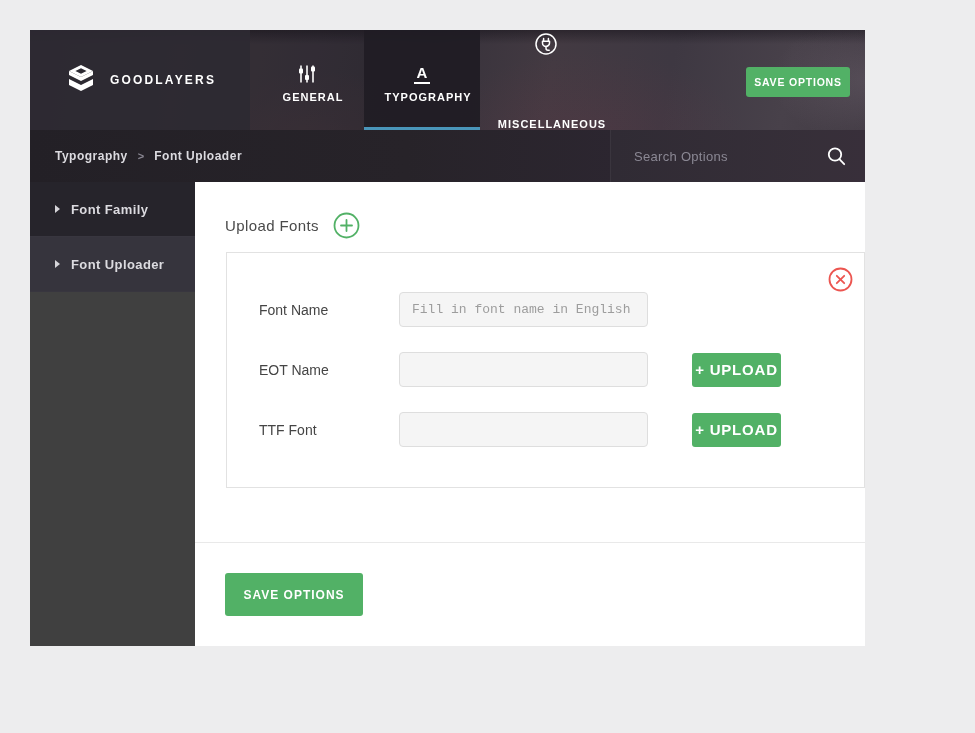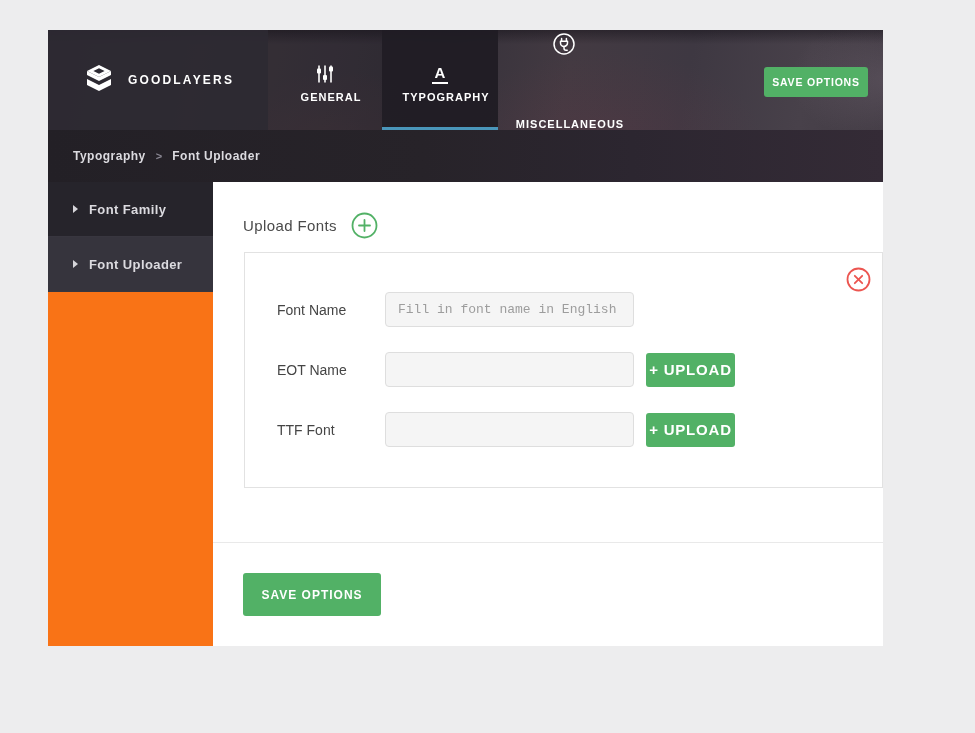--- a/index.html
+++ b/index.html
@@ -4,21 +4,21 @@
 <style>
   * { margin:0; padding:0; box-sizing:border-box; }
   html,body { width:975px; height:733px; }
   body {
     position:relative;
     background:#ededee;
     font-family:"Liberation Sans","DejaVu Sans",sans-serif;
     overflow:hidden;
   }
   .window {
-    position:absolute; left:48px; top:30px; width:835px; height:616px;
+    position:absolute; left:30px; top:30px; width:835px; height:616px;
   }
 
   
   .header {
     position:relative; height:100px; display:flex; align-items:stretch;
     background:
       radial-gradient(ellipse 140px 90px at 840px 50px, rgba(160,145,160,0.20), transparent 70%),
       radial-gradient(ellipse 220px 130px at 560px 115px, rgba(105,55,70,0.28), transparent 72%),
       radial-gradient(ellipse 180px 110px at 290px 120px, rgba(110,70,70,0.20), transparent 72%),
       linear-gradient(180deg, rgba(16,13,20,0.45) 0%, rgba(16,13,20,0) 14%),
@@ -74,21 +74,21 @@
   }
   .search-input {
     flex:1; background:transparent; border:none; outline:none;
     color:#cfcdd4; font-family:inherit; font-size:13px; letter-spacing:0.3px;
   }
   .search-input::placeholder { color:#8b8894; opacity:1; }
   .search-btn { background:none; border:none; cursor:pointer; display:flex; padding:0; }
 
   
   .body-row { display:flex; height:464px; }
-  .sidebar { width:220px; background:#f97316; }
+  .sidebar { width:220px; background:#404040; }
   .side-item {
     height:55px; background:#26242b; border-bottom:1px solid #38363f;
     display:flex; align-items:center; padding-left:25px; cursor:pointer;
   }
   .side-item.active { background:#36343d; }
   .caret {
     width:0; height:0; margin-right:11px;
     border-left:5px solid #d6d5da; border-top:4px solid transparent; border-bottom:4px solid transparent;
   }
   .side-label { color:#dcdbe0; font-size:13px; font-weight:bold; letter-spacing:0.4px; }
@@ -100,21 +100,21 @@
 
   .card {
     position:relative; width:639px; margin:13px 0 0 31px;
     background:#fff; border:1px solid #e2e2e2;
     padding:39px 0 40px 32px;
   }
   .remove-btn {
     position:absolute; top:14px; right:11px; background:none; border:none;
     padding:0; cursor:pointer; display:flex;
   }
-  .field-row { display:flex; align-items:center; height:35px; margin-bottom:25px; }
+  .field-row { display:flex; align-items:center; height:35px; margin-bottom:25px;gap:32px; }
   .field-row:last-child { margin-bottom:0; }
   .field-label { width:108px; color:#454545; font-size:14px; }
   .field-input {
     width:249px; height:35px; background:#f5f5f5; border:1px solid #dedede;
     border-radius:4px; padding:0 12px; font-family:Liberation Mono, monospace; font-size:13px; color:#555;
     outline:none;
   }
   .field-input::placeholder { color:#9d9d9d; opacity:1; }
   .upload-btn {
     margin-left:12px; width:89px; height:34px; background:#52b166; border:none;
@@ -183,20 +183,29 @@
     </div>
 
     <button class="header-save">SAVE OPTIONS</button>
   </div>
 
   <div class="crumb-bar">
     <span class="crumb">Typography</span>
     <span class="crumb-sep">&gt;</span>
     <span class="crumb">Font Uploader</span>
 
+    <div class="search-region">
+      <input class="search-input" type="text" placeholder="Search Options" style="">
+      <button class="search-btn">
+        <svg width="21" height="21" viewBox="0 0 21 21" fill="none" stroke="#ffffff" stroke-width="1.8" stroke-linecap="round">
+          <circle cx="9" cy="8.5" r="6.2"></circle>
+          <line x1="13.6" y1="13.4" x2="18.2" y2="18.2"></line>
+        </svg>
+      </button>
+    </div>
   </div>
 
   <div class="body-row">
     <div class="sidebar">
       <div class="side-item">
         <span class="caret"></span>
         <span class="side-label">Font Family</span>
       </div>
       <div class="side-item active">
         <span class="caret"></span>

